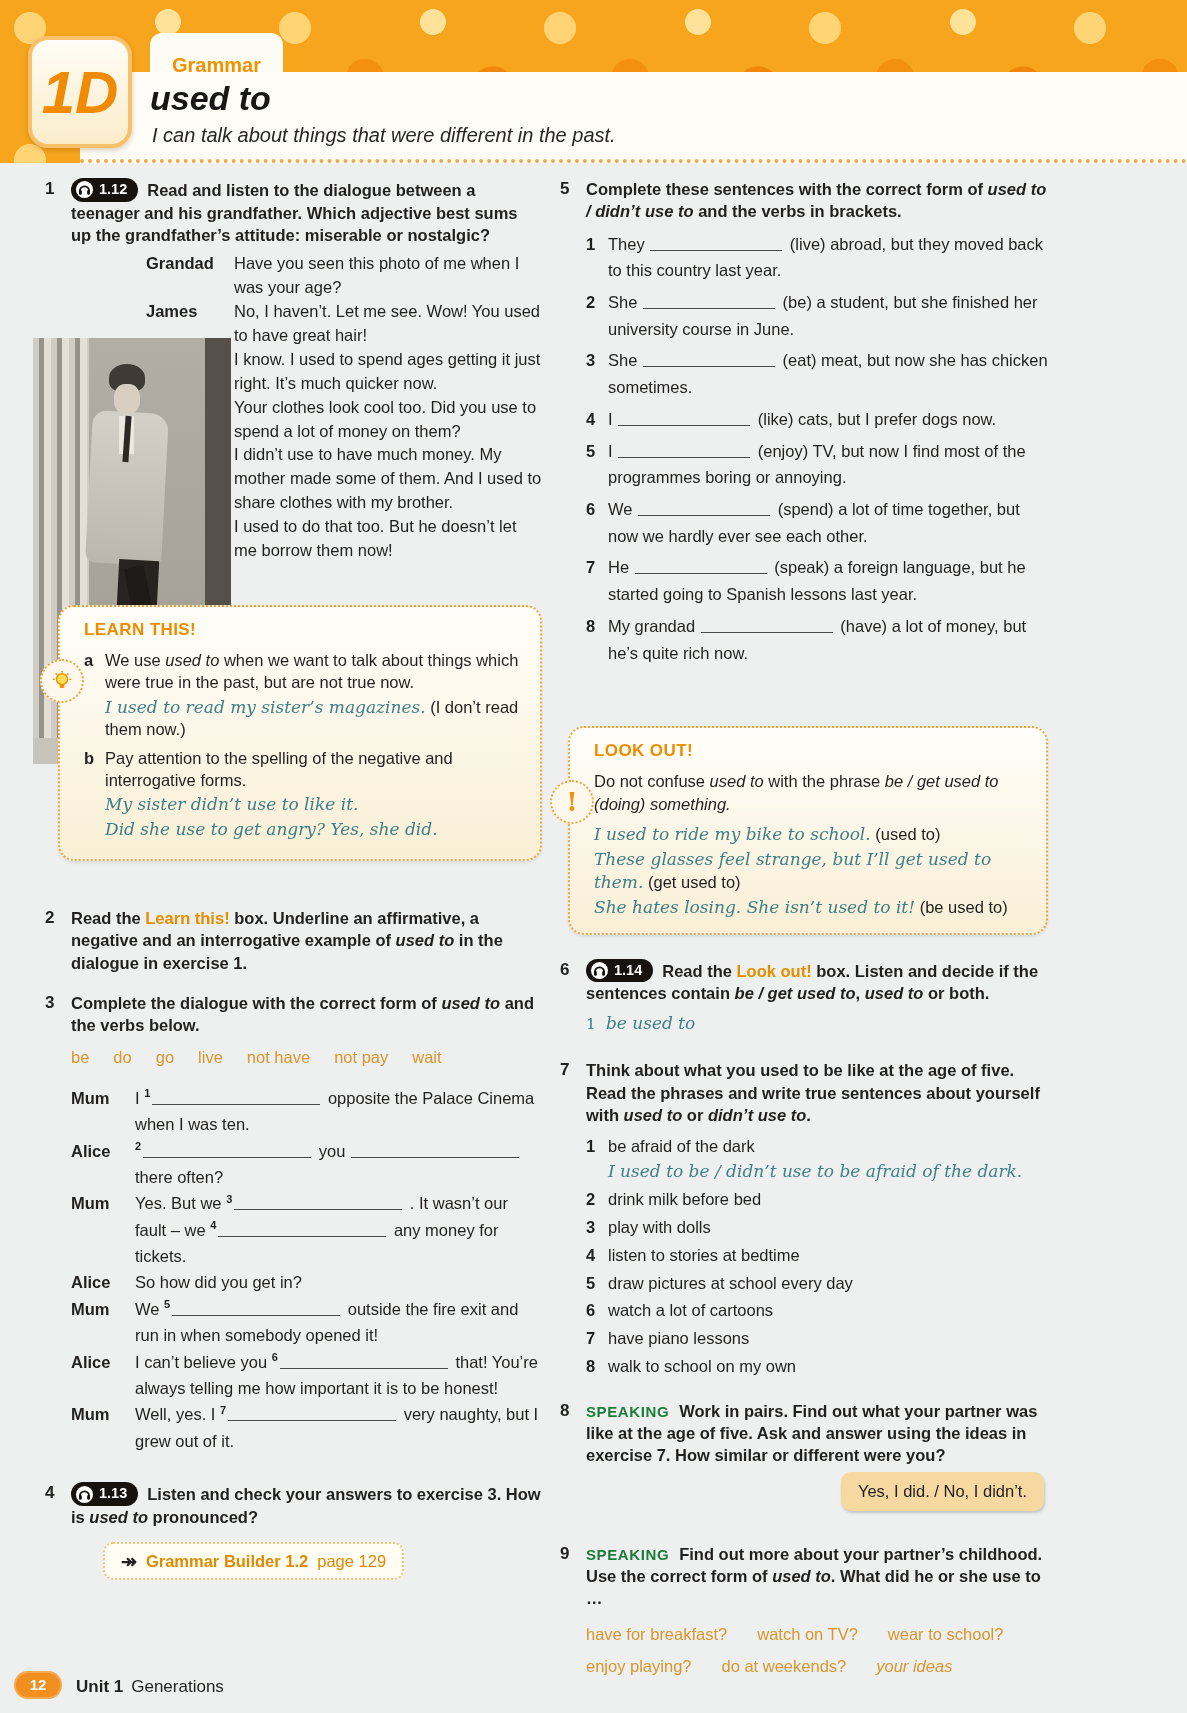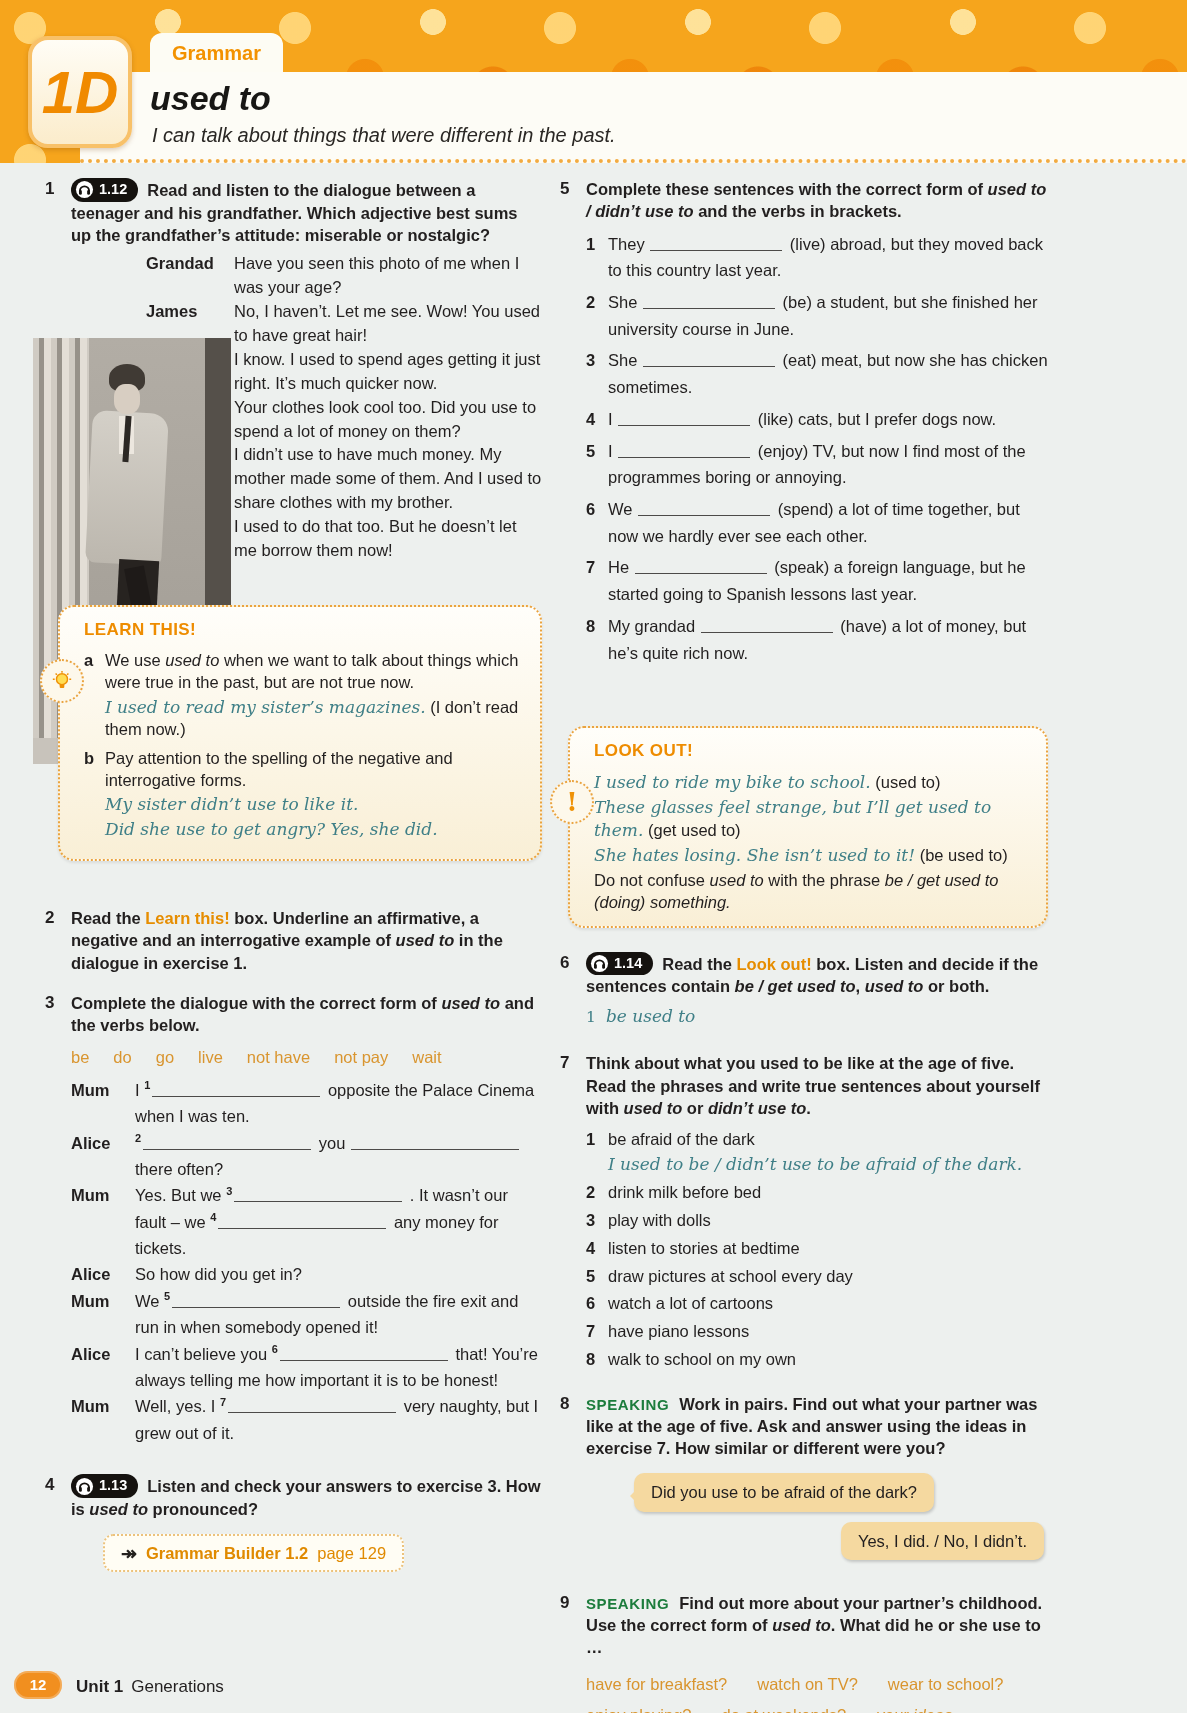--- a/index.html
+++ b/index.html
@@ -16,21 +16,21 @@
       radial-gradient(circle 26px at 30px 28px, rgba(255,215,122,.95) 60%, transparent 63%),
       radial-gradient(circle 31px at 100px 78px, rgba(242,140,10,.85) 60%, transparent 63%),
       radial-gradient(circle 21px at 168px 22px, rgba(255,236,175,.85) 60%, transparent 63%),
       radial-gradient(circle 35px at 228px 88px, rgba(236,125,5,.75) 60%, transparent 63%),
       radial-gradient(circle 18px at 70px 118px, rgba(255,200,90,.8) 60%, transparent 63%);
     background-size:265px 132px;}
   .title-panel{position:absolute;top:72px;left:80px;right:0;bottom:0;
     background:#fdfcf6;border-top-left-radius:22px;border-bottom:4px dotted #f2ab42;}
   .grammar-tab{position:absolute;top:33px;left:150px;height:39px;box-sizing:border-box;
     background:#fdfcf4;color:#f39200;font-weight:bold;font-size:20px;
-    padding:7px 22px;border-radius:12px 12px 0 0;}
+    padding:19px 22px;border-radius:12px 12px 0 0;}
   .badge-1d{position:absolute;top:36px;left:28px;width:96px;height:104px;
     background:linear-gradient(#fffdf6,#fbeccb);border:4px solid #f8c169;border-radius:20px;
     display:flex;align-items:center;justify-content:center;
     color:#f08a00;font-size:60px;font-weight:bold;font-style:italic;
     box-shadow:0 2px 5px rgba(120,60,0,.25);}
   .page-title{position:absolute;left:70px;top:4px;font-size:34px;font-weight:bold;font-style:italic;color:#181715;}
   .can-do{position:absolute;left:72px;top:50px;font-size:20px;font-style:italic;color:#2a2724;}
   
   .col-left{position:absolute;left:45px;top:178px;width:497px;}
   .col-right{position:absolute;left:560px;top:178px;width:488px;}
@@ -84,21 +84,21 @@
   .note-title{color:#ee8c00;font-weight:bold;font-size:17px;letter-spacing:.4px;margin-bottom:7px;}
   .note-icon{position:absolute;left:-20px;top:52px;width:40px;height:40px;background:#fdf8eb;
     border:2px dotted #eaa33f;border-radius:50%;display:flex;align-items:center;justify-content:center;}
   .li{display:flex;gap:9px;margin-bottom:4px;}
   .li-letter{font-weight:bold;min-width:12px;}
   .hw-line{margin:2px 0;}
   .learn-box{margin-left:13px;margin-top:42px;margin-bottom:46px;}
   .look-box{margin-left:8px;margin-top:55px;margin-bottom:24px;}
   .excl{color:#ef9207;font-weight:bold;font-size:26px;font-family:"DejaVu Serif",serif;}
   
-  .word-bank{display:flex;gap:24px;flex-wrap:wrap;color:#d9952f;margin:10px 0 8px;}
+  .word-bank{display:flex;gap:24px;flex-wrap:wrap;color:#d9952f;margin:10px 0 16px;}
   .prompts{margin-top:10px;line-height:1.9;}
   .prompt{color:#d9952f;margin-right:30px;}
   .prompt.ital{font-style:italic;}
   
   .item-row{display:flex;gap:10px;}
   .items5 .item-row{line-height:1.62;margin-bottom:5px;}
   .items7 .item-row{line-height:1.5;margin-bottom:3px;}
   .item-num{font-weight:bold;min-width:12px;}
   .item-body{flex:1;min-width:0;}
   
@@ -330,26 +330,26 @@
           </div>
         </div>
     </div>
   </div>
 
   <div class="note-box look-box">
     <div class="note-icon">
         <span class="excl">!</span>
       </div>
     <div class="note-title">LOOK OUT!</div>
+    <div><span>Do not confuse </span><span class="ital">used to</span><span> with the phrase </span><span class="ital">be / get used to (doing) something.</span></div>
     <div id="lookout-examples" style="margin-top:8px;">
         <div class="hw-line"><span class="hw">I used to ride my bike to school.</span><span> (used to)</span></div>
         <div class="hw-line"><span class="hw">These glasses feel strange, but I’ll get used to them.</span><span> (get used to)</span></div>
         <div class="hw-line"><span class="hw">She hates losing. She isn’t used to it!</span><span> (be used to)</span></div>
       </div>
-    <div><span>Do not confuse </span><span class="ital">used to</span><span> with the phrase </span><span class="ital">be / get used to (doing) something.</span></div>
   </div>
 
   <div class="ex">
     <span class="num">6</span>
     <div class="ex-body">
       <span class="audio">
         <svg width="19" height="19" viewBox="0 0 20 20">
           <circle cx="10" cy="10" r="9" fill="#fff"></circle>
           <path d="M5.2 11.5a4.8 4.8 0 0 1 9.6 0" stroke="#15120f" stroke-width="2" fill="none"></path>
           <rect x="4.2" y="10.6" width="3" height="5" rx="1.5" fill="#15120f"></rect>
@@ -401,21 +401,20 @@
             <span class="item-body">walk to school on my own</span>
           </div>
         </div>
     </div>
   </div>
 
   <div class="ex">
     <span class="num">8</span>
     <div class="ex-body">
       <span class="speaking">SPEAKING</span><span class="instr"><span class="bld">Work in pairs. Find out what your partner was like at the age of five. Ask and answer using the ideas in exercise 7. How similar or different were you?</span></span>
-      <div class="bubble-row1"><span class="bubble tail">Did you use to be afraid of the dark?</span></div>
       <div class="bubble-row2"><span class="bubble">Yes, I did. / No, I didn’t.</span></div>
     </div>
   </div>
 
   <div class="ex">
     <span class="num">9</span>
     <div class="ex-body">
       <span class="speaking">SPEAKING</span><span class="instr"><span class="bld">Find out more about your partner’s childhood. Use the correct form of </span><span class="bld ital">used to</span><span class="bld">. What did he or she use to …</span></span>
       <div class="prompts" id="ex9-prompts"><span class="prompt">have for breakfast?</span><span class="prompt">watch on TV?</span><span class="prompt">wear to school?</span><span class="prompt">enjoy playing?</span><span class="prompt">do at weekends?</span><span class="prompt ital">your ideas</span></div>
     </div>

